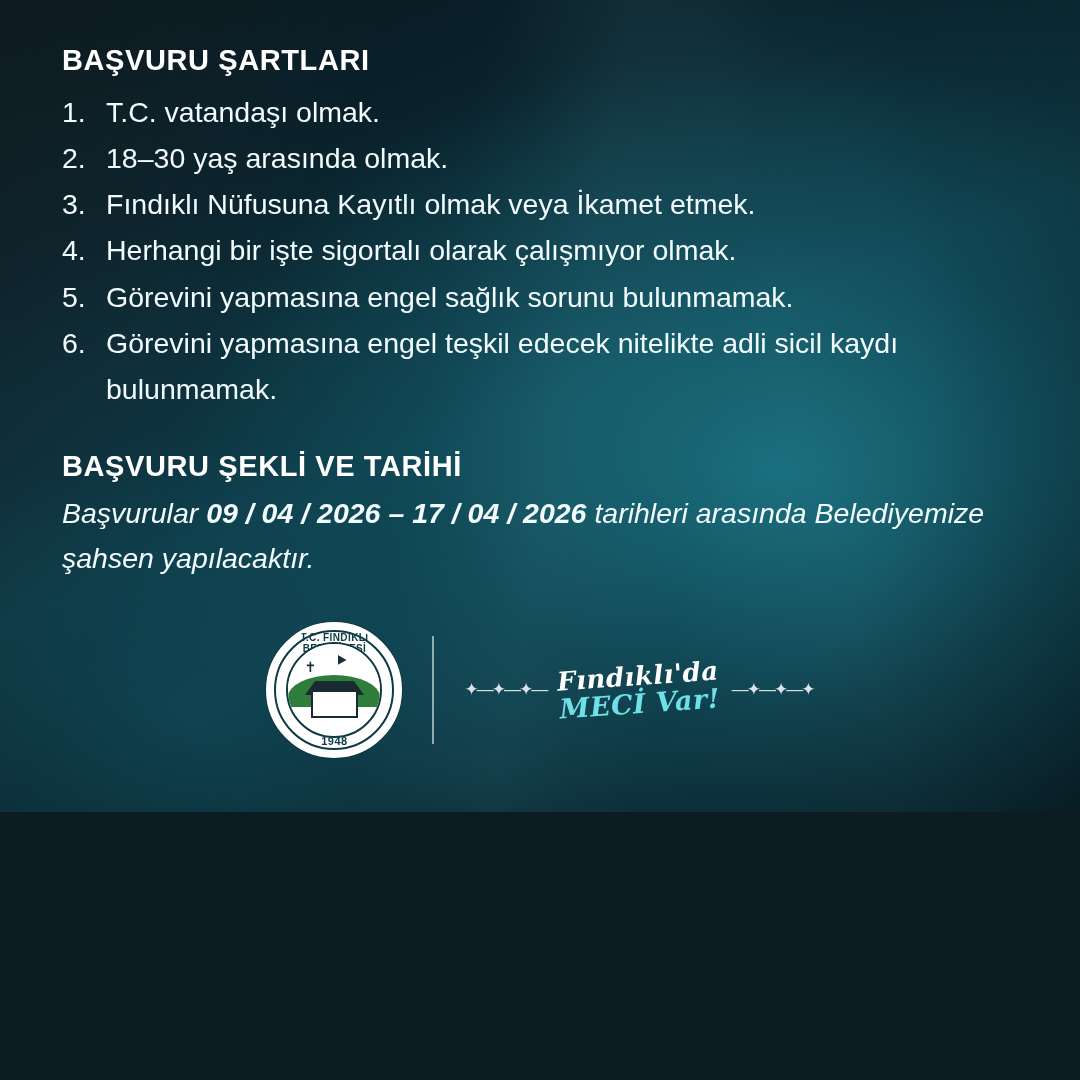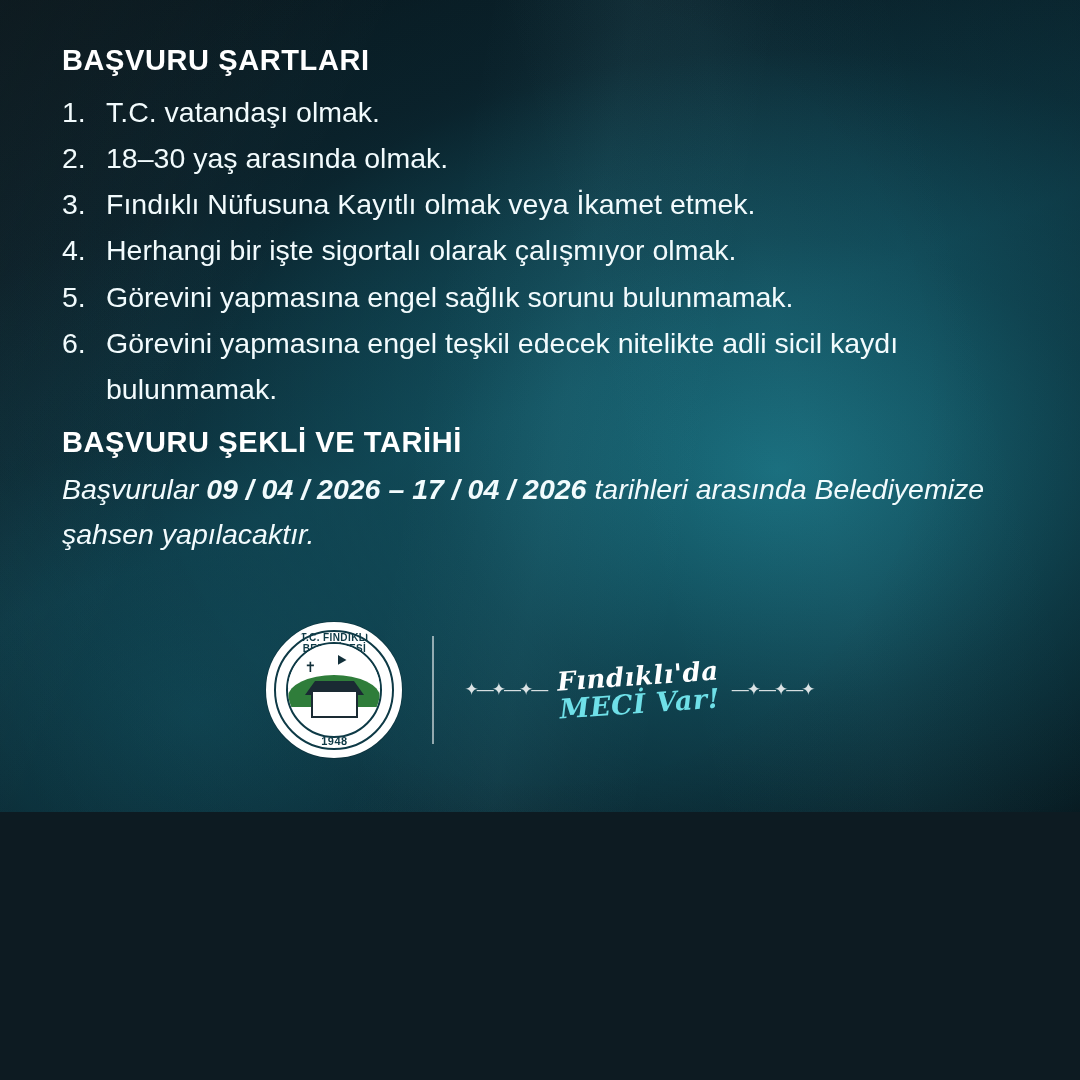--- a/index.html
+++ b/index.html
@@ -77,21 +77,21 @@
   ol.conditions li .num {
     width: 44px;
     flex: 0 0 44px;
     font-weight: 400;
   }
   ol.conditions li .txt {
     flex: 1 1 auto;
   }
 
   .section-title.second {
-    margin-top: 14px;
+    margin-top: 38px;
     margin-bottom: 8px;
   }
 
   p.para {
     font-size: 28.5px;
     line-height: 1.58;
     font-weight: 300;
     color: #f2fbfd;
     margin: 0 0 26px 0;
     max-width: 960px;

